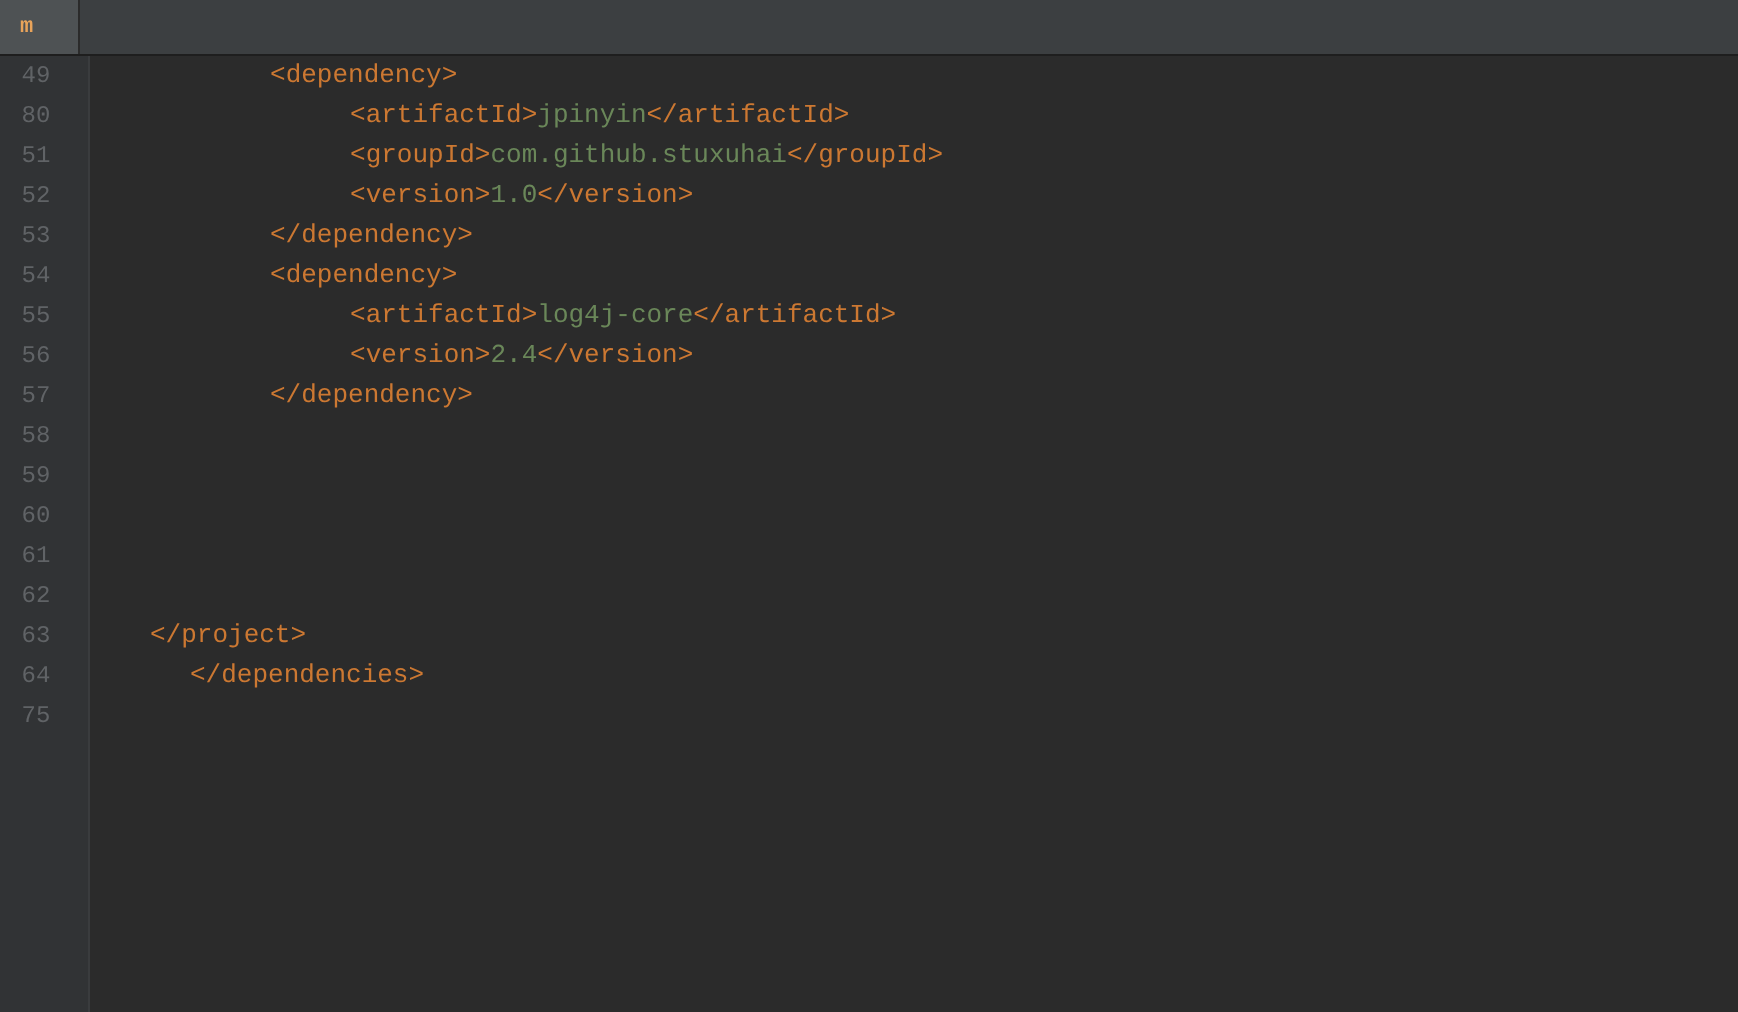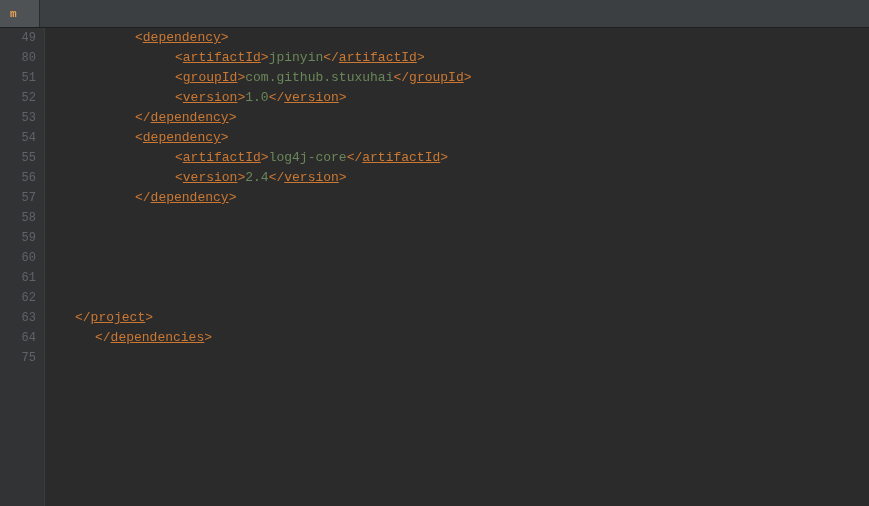--- a/index.html
+++ b/index.html
@@ -55,21 +55,21 @@
       height: calc(506px - 28px);
       overflow: hidden;
     }
 
     .gutter {
       width: 45px;
       background-color: #313335;
       color: #606366;
       font-size: 12px;
       line-height: 20px;
-      text-align: right;
+      text-align: center;
       padding-right: 8px;
       padding-top: 0;
       user-select: none;
       flex-shrink: 0;
       border-right: 1px solid #3a3c3e;
     }
 
     .gutter .line-num {
       display: block;
       height: 20px;
@@ -85,21 +85,21 @@
     }
 
     .code-line {
       height: 20px;
       line-height: 20px;
       white-space: pre;
       font-size: 13px;
     }
 
     .xml-bracket { color: #cc7832; }
-    .xml-tag { color: #cc7832; text-decoration: underline; }
+    .xml-tag { color: #cc7832; }
     .xml-value { color: #6a8759; }
   </style>
 </head>
 <body>
 
 <div class="tab-bar">
   <div class="tab">
     <span class="tab-icon">m</span>
     <span></span>
     <span class="close-btn"></span>

